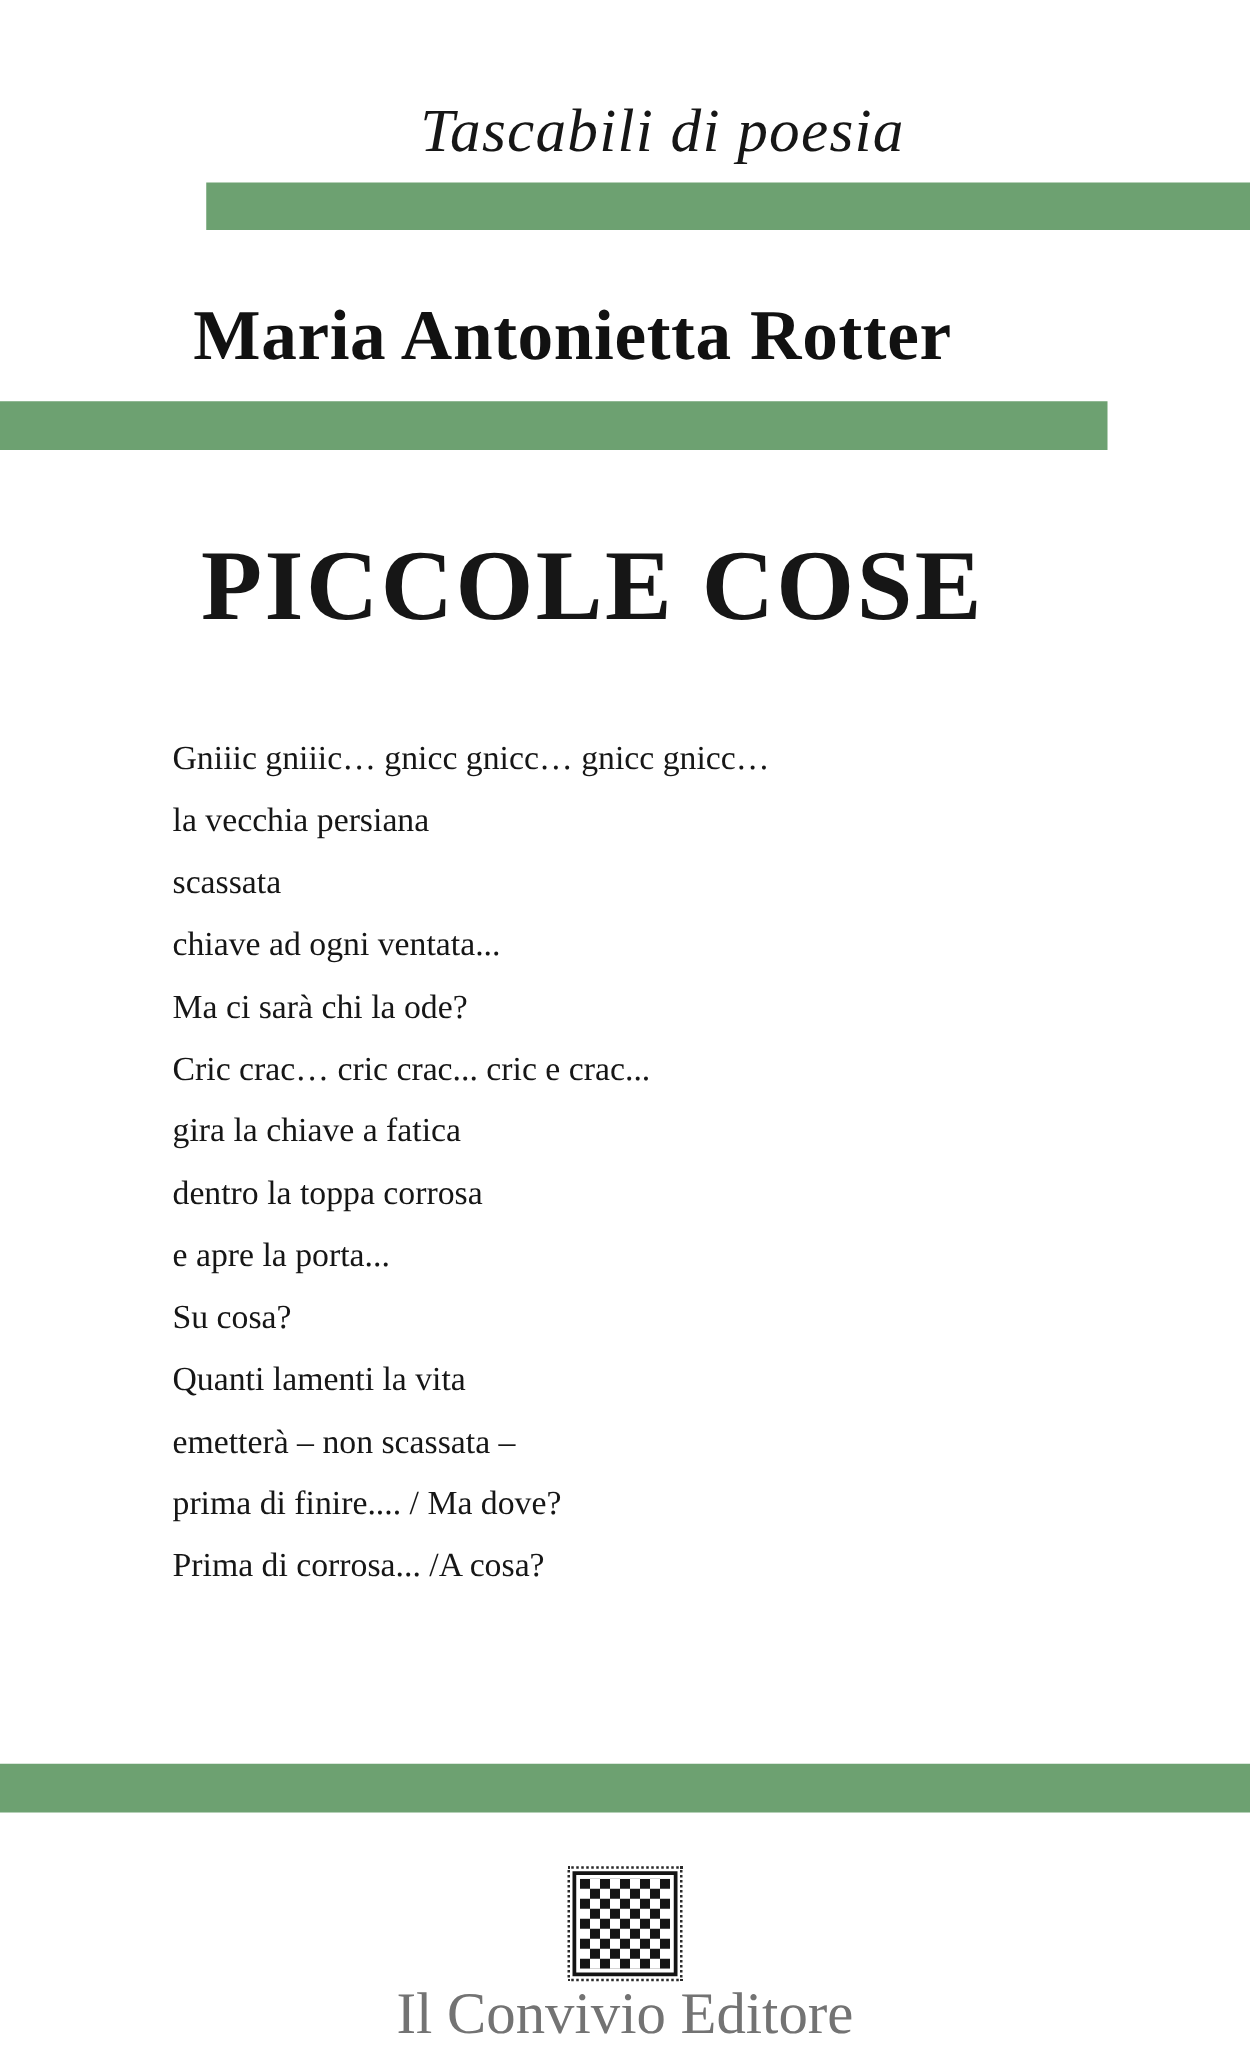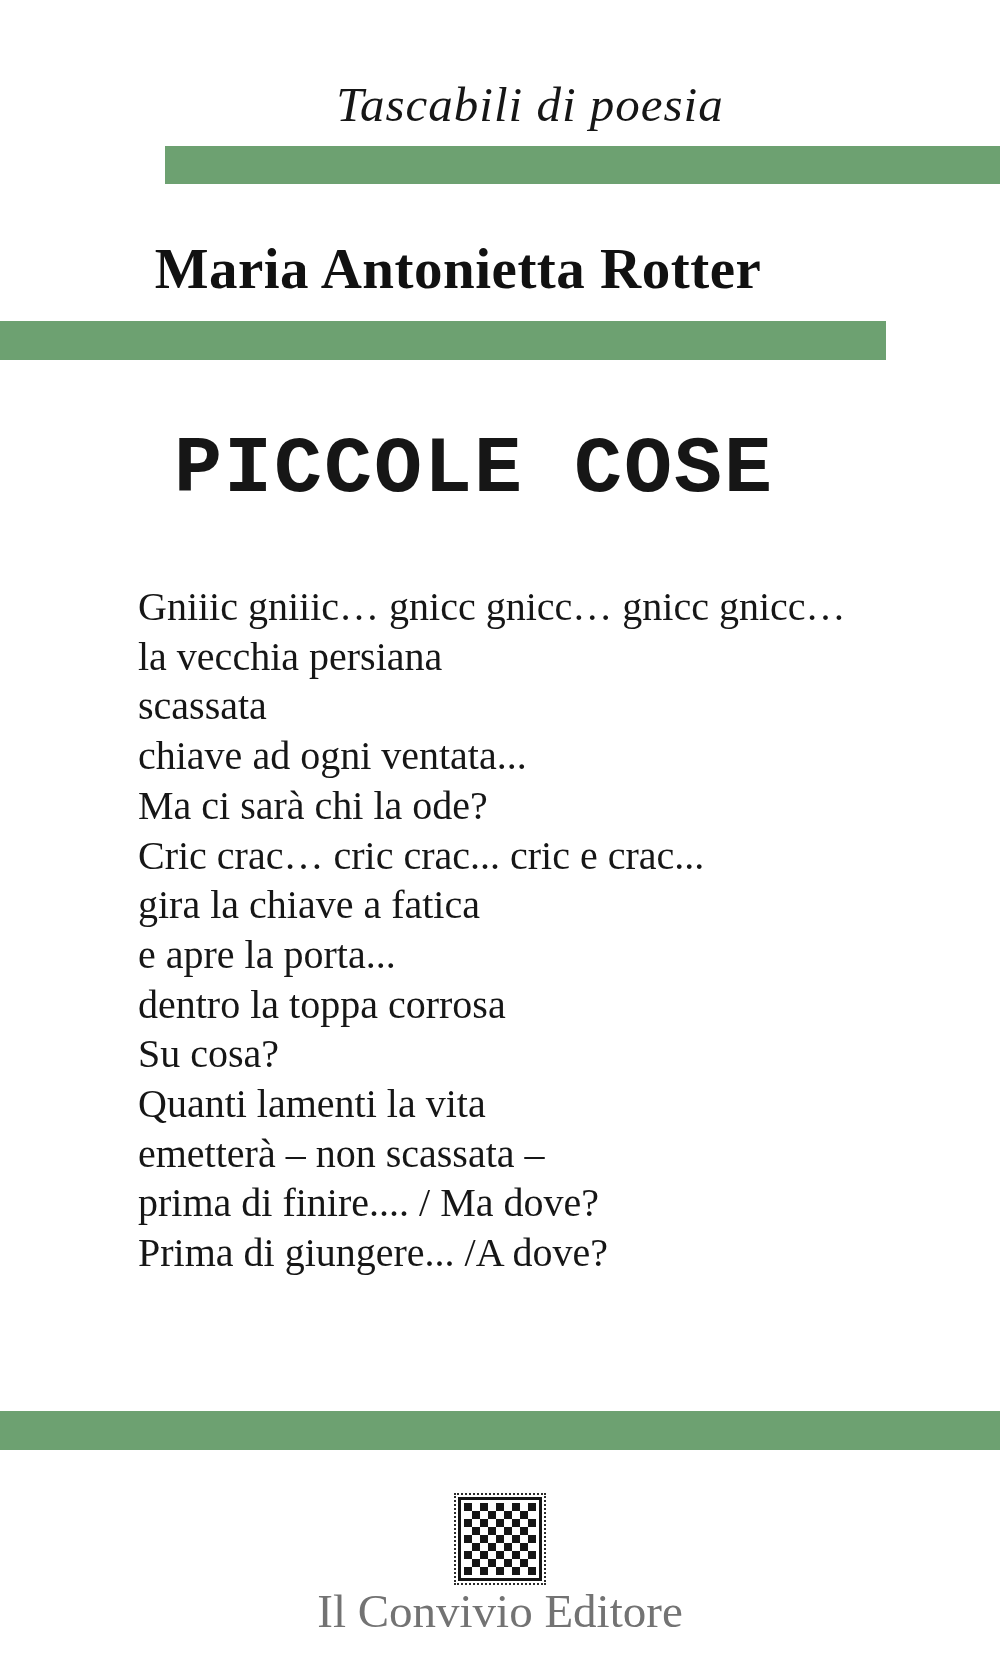--- a/index.html
+++ b/index.html
@@ -56,28 +56,27 @@
     top: 424px;
     left: 0;
     width: 1000px;
     text-align: center;
     padding-right: 52px;
     box-sizing: border-box;
     font-weight: bold;
     font-size: 80px;
     letter-spacing: 2px;
     color: #161616;
-    font-family: Liberation Mono, monospace;
   }
   .poem {
     position: absolute;
     top: 582px;
     left: 138px;
     width: 760px;
-    font-size: 40px;
+    font-size: 27px;
     line-height: 49.7px;
     color: #161616;
   }
   .poem-line { white-space: nowrap; }
   .bar-bottom {
     top: 1411px;
     left: 0;
     right: 0;
     height: 39px;
   }
@@ -125,27 +124,27 @@
 <div class="book-title">PICCOLE COSE</div>
 
 <div class="poem">
   <div class="poem-line">Gniiic gniiic… gnicc gnicc… gnicc gnicc…</div>
   <div class="poem-line">la vecchia persiana</div>
   <div class="poem-line">scassata</div>
   <div class="poem-line">chiave ad ogni ventata...</div>
   <div class="poem-line">Ma ci sarà chi la ode?</div>
   <div class="poem-line">Cric crac… cric crac... cric e crac...</div>
   <div class="poem-line">gira la chiave a fatica</div>
+  <div class="poem-line">dentro la toppa corrosa</div>
   <div class="poem-line">e apre la porta...</div>
-  <div class="poem-line">dentro la toppa corrosa</div>
   <div class="poem-line">Su cosa?</div>
   <div class="poem-line">Quanti lamenti la vita</div>
   <div class="poem-line">emetterà – non scassata –</div>
   <div class="poem-line">prima di finire.... / Ma dove?</div>
-  <div class="poem-line">Prima di giungere... /A dove?</div>
+  <div class="poem-line">Prima di corrosa... /A cosa?</div>
 </div>
 
 <div class="bar bar-bottom" style="background: rgb(109, 161, 113);"></div>
 
 <div class="logo-stamp">
   <div class="logo-frame">
     <div class="logo-board"></div>
   </div>
 </div>
 

